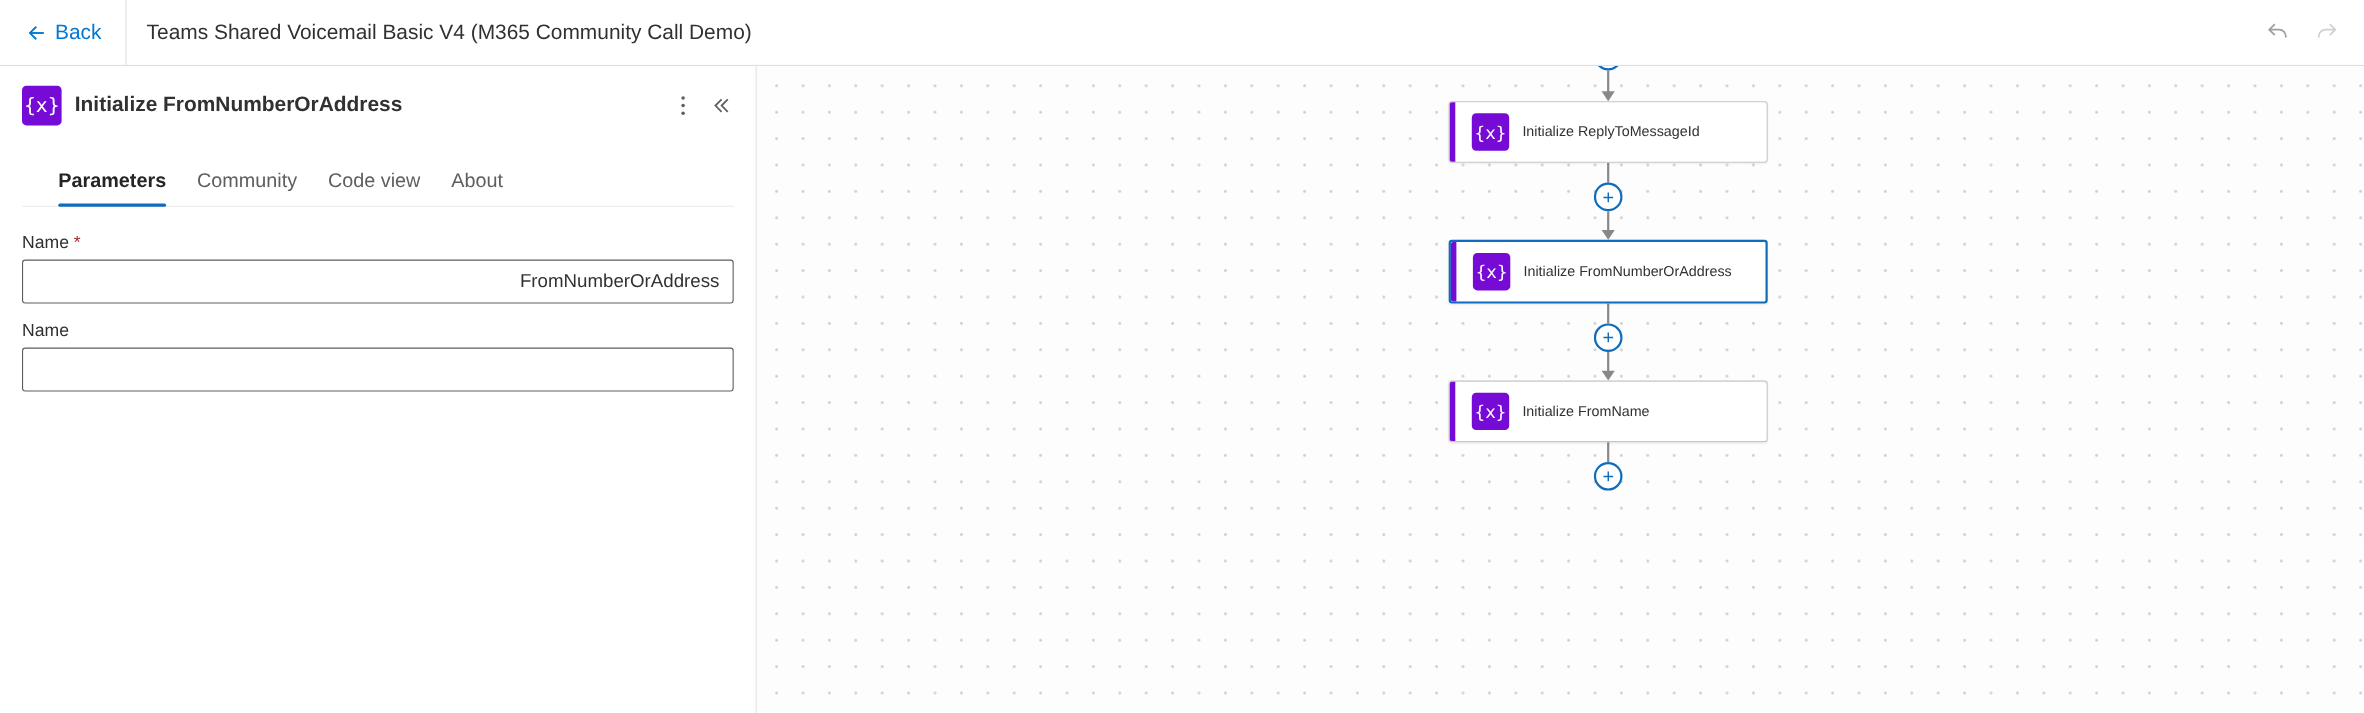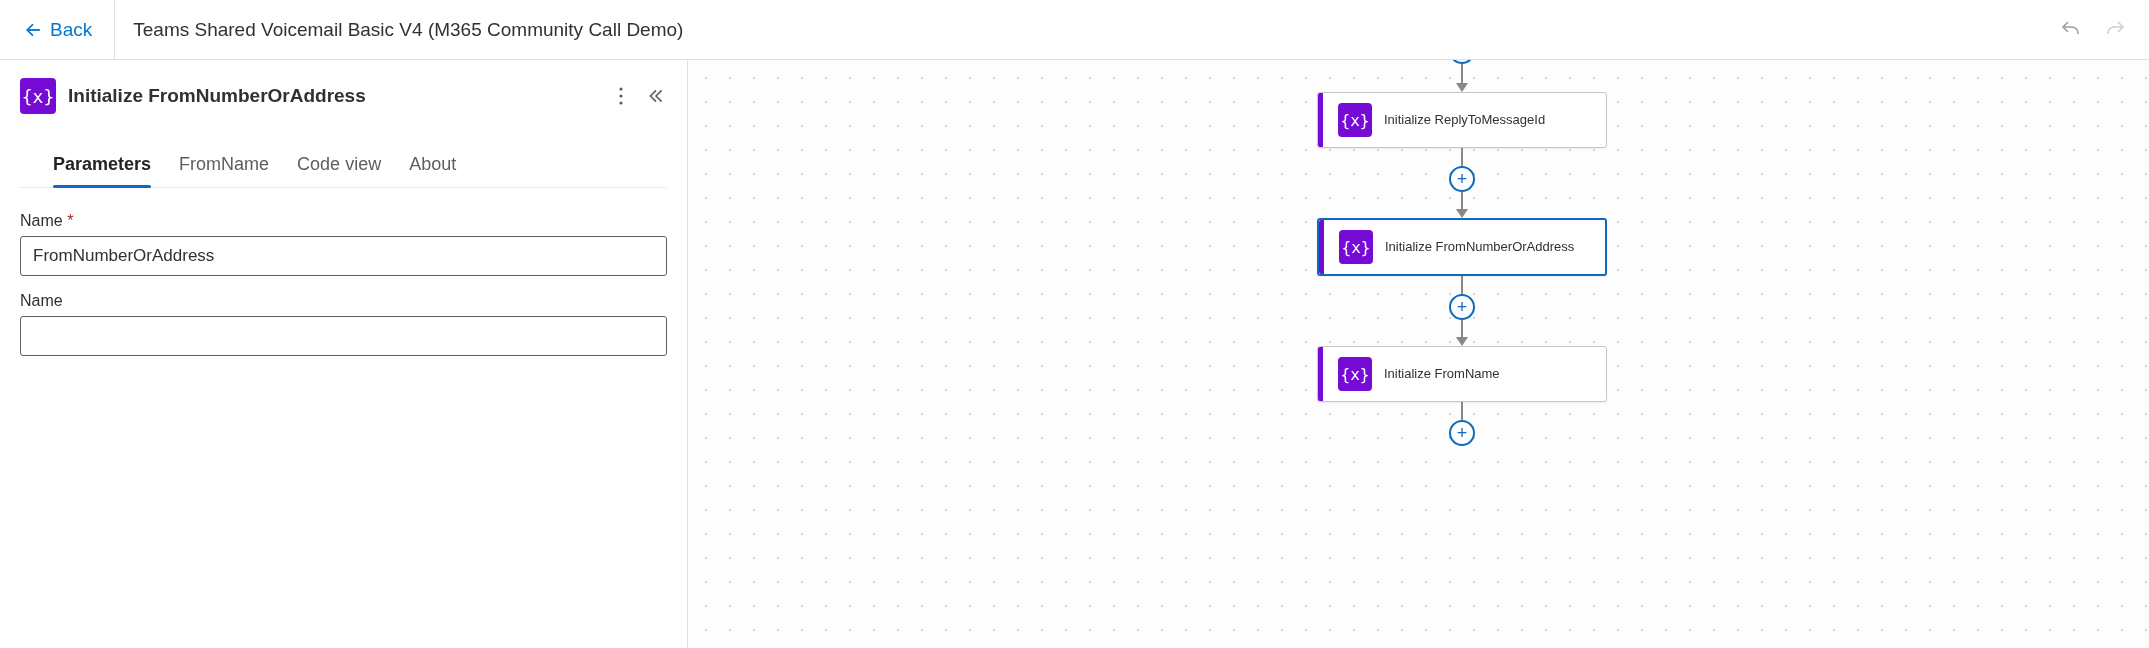--- a/index.html
+++ b/index.html
@@ -27,21 +27,21 @@
   
   .tabs { display: flex; gap: 28px; border-bottom: 1px solid #edebe9; margin-bottom: 24px; }
   .tab { padding: 10px 0 12px 0; font-size: 18px; color: #605e5c; cursor: pointer; position: relative; }
   .tab.active { color: #242424; font-weight: 600; margin-left: 33px; }
   .tab.active::after { content: ""; position: absolute; left: 0; right: 0; bottom: -1px; height: 3px; background: #0f6cbd; border-radius: 2px; }
 
   
   .form-group { margin-bottom: 16px; }
   .form-label { font-size: 16px; color: #323130; margin-bottom: 6px; display: block; }
   .req { color: #a4262c; }
-  .form-input, .form-select { width: 100%; height: 40px; border: 1px solid #605e5c; border-radius: 3px; padding: 0 12px; font-size: 17px; color: #323130; background: #fff; font-family: inherit; }
+  .form-input, .form-select { width: 100%; height: 40px; border: 1px solid #605e5c; border-radius: 3px; padding: 0 12px; font-size: 17px; color: #323130; background: #fff; font-family: inherit; text-align: right; }
   .form-select-wrap { position: relative; }
   .form-select-wrap .chev { position: absolute; right: 12px; top: 50%; transform: translateY(-50%); pointer-events: none; }
 
   
   .canvas { flex: 1; position: relative; background-color: #fdfdfd; background-image: radial-gradient(circle, #d0d0d0 1px, transparent 1.5px); background-size: 24px 24px; background-position: 6px 6px; overflow: hidden; }
 
   .flow { position: absolute; left: 624px; top: -22px; width: 300px; display: flex; flex-direction: column; align-items: center; }
 
   .flow-node { width: 290px; background: #fff; border: 1px solid #c8c6c4; border-radius: 3px; display: flex; align-items: center; gap: 12px; padding: 10px 12px; box-shadow: 0 1px 2px rgba(0,0,0,0.06); position: relative; cursor: pointer; }
   .flow-node .stripe { position: absolute; left: 0; top: 0; bottom: 0; width: 5px; background: #770bd6; border-radius: 2px 0 0 2px; }
@@ -104,21 +104,21 @@
           <svg width="18" height="18" viewBox="0 0 16 16" fill="none" stroke="#605e5c" stroke-width="1.4">
               <path d="m8 3-5 5 5 5"></path>
               <path d="m13 3-5 5 5 5"></path>
             </svg>
         </span>
       </div>
     </div>
 
     <div class="tabs">
       <div class="tab active"><span>Parameters</span></div>
-      <div class="tab"><span>FromName</span></div>
+      <div class="tab"><span>Community</span></div>
       <div class="tab"><span>Code view</span></div>
       <div class="tab"><span>About</span></div>
     </div>
 
     <div class="form-group">
       <label class="form-label"><span>Name</span> <span class="req">*</span></label>
       <input class="form-input" value="FromNumberOrAddress" style="">
     </div>
 
 

